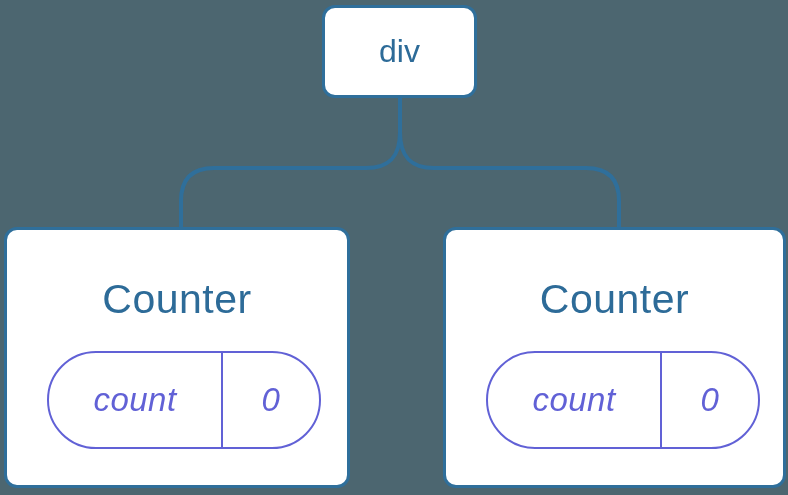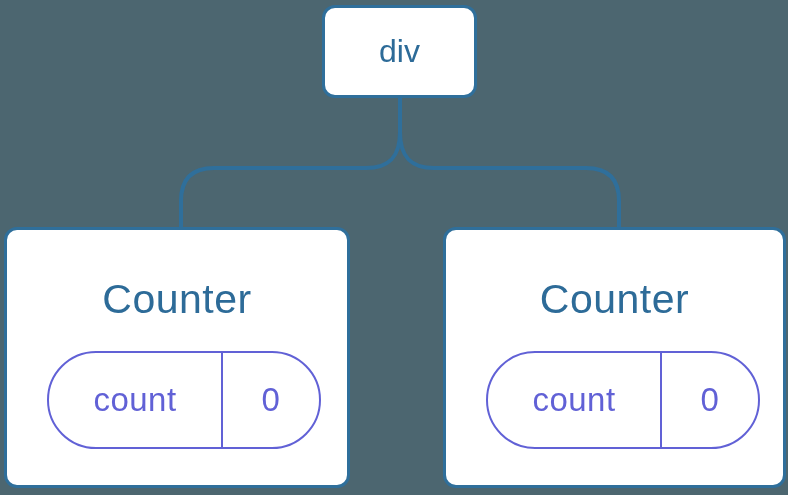--- a/index.html
+++ b/index.html
@@ -65,20 +65,21 @@
   }
   .state-pill {
     position: absolute;
     left: 40px; top: 121px;
     width: 274px; height: 98px;
     border: 2px solid var(--state-accent);
     border-radius: 49px;
     display: flex;
     align-items: stretch;
     overflow: hidden;
+    font-style: italic;
   }
   .state-key-cell {
     width: 172px;
     display: flex;
     align-items: center;
     justify-content: center;
   }
   .state-divider {
     width: 2px;
     background: var(--state-accent);

